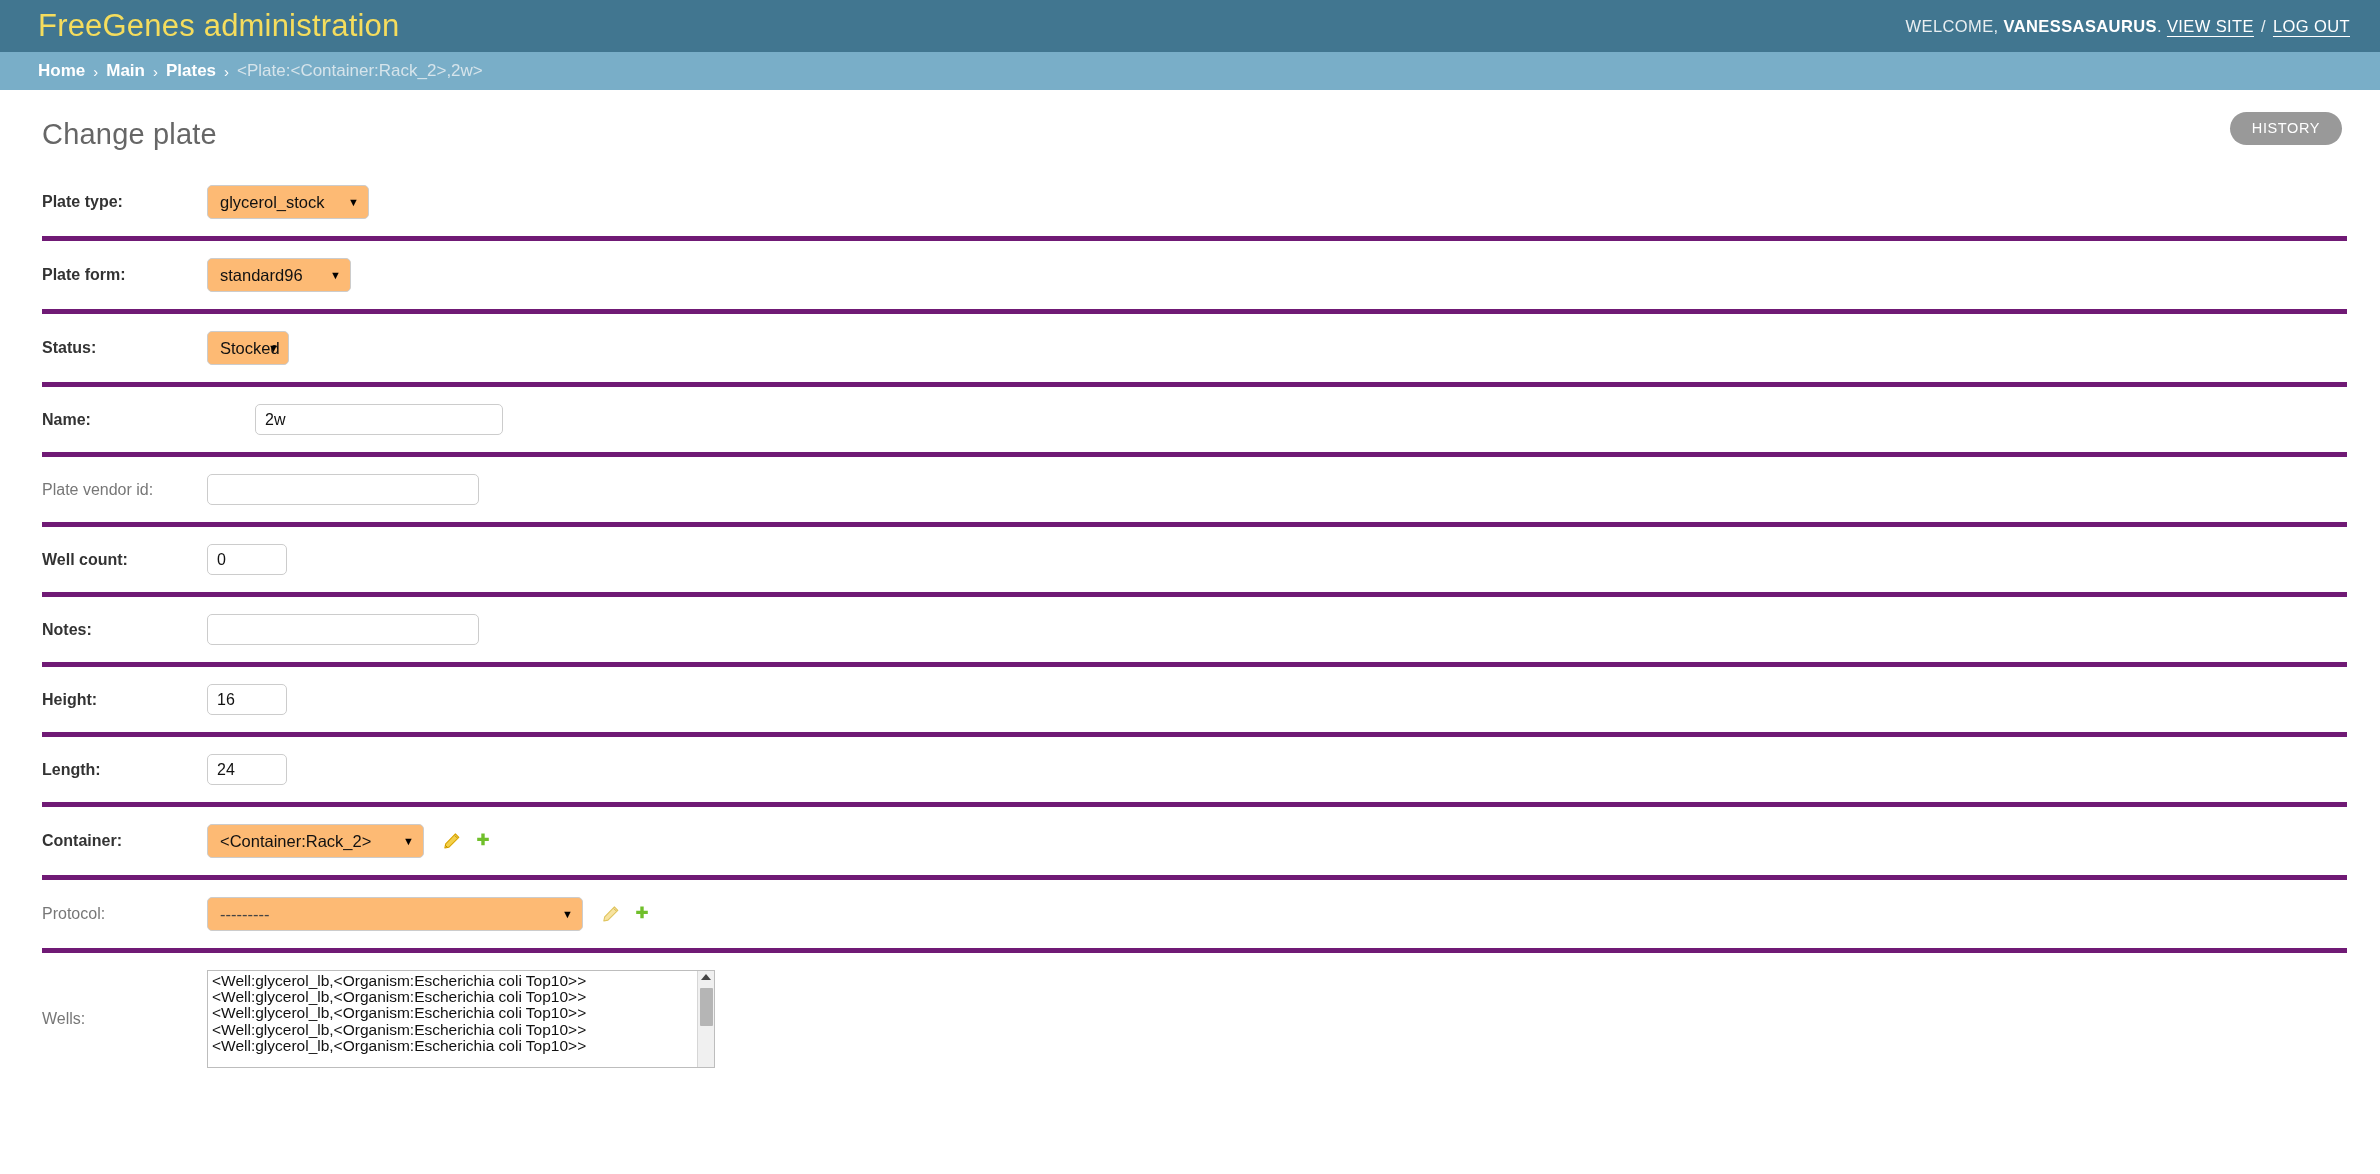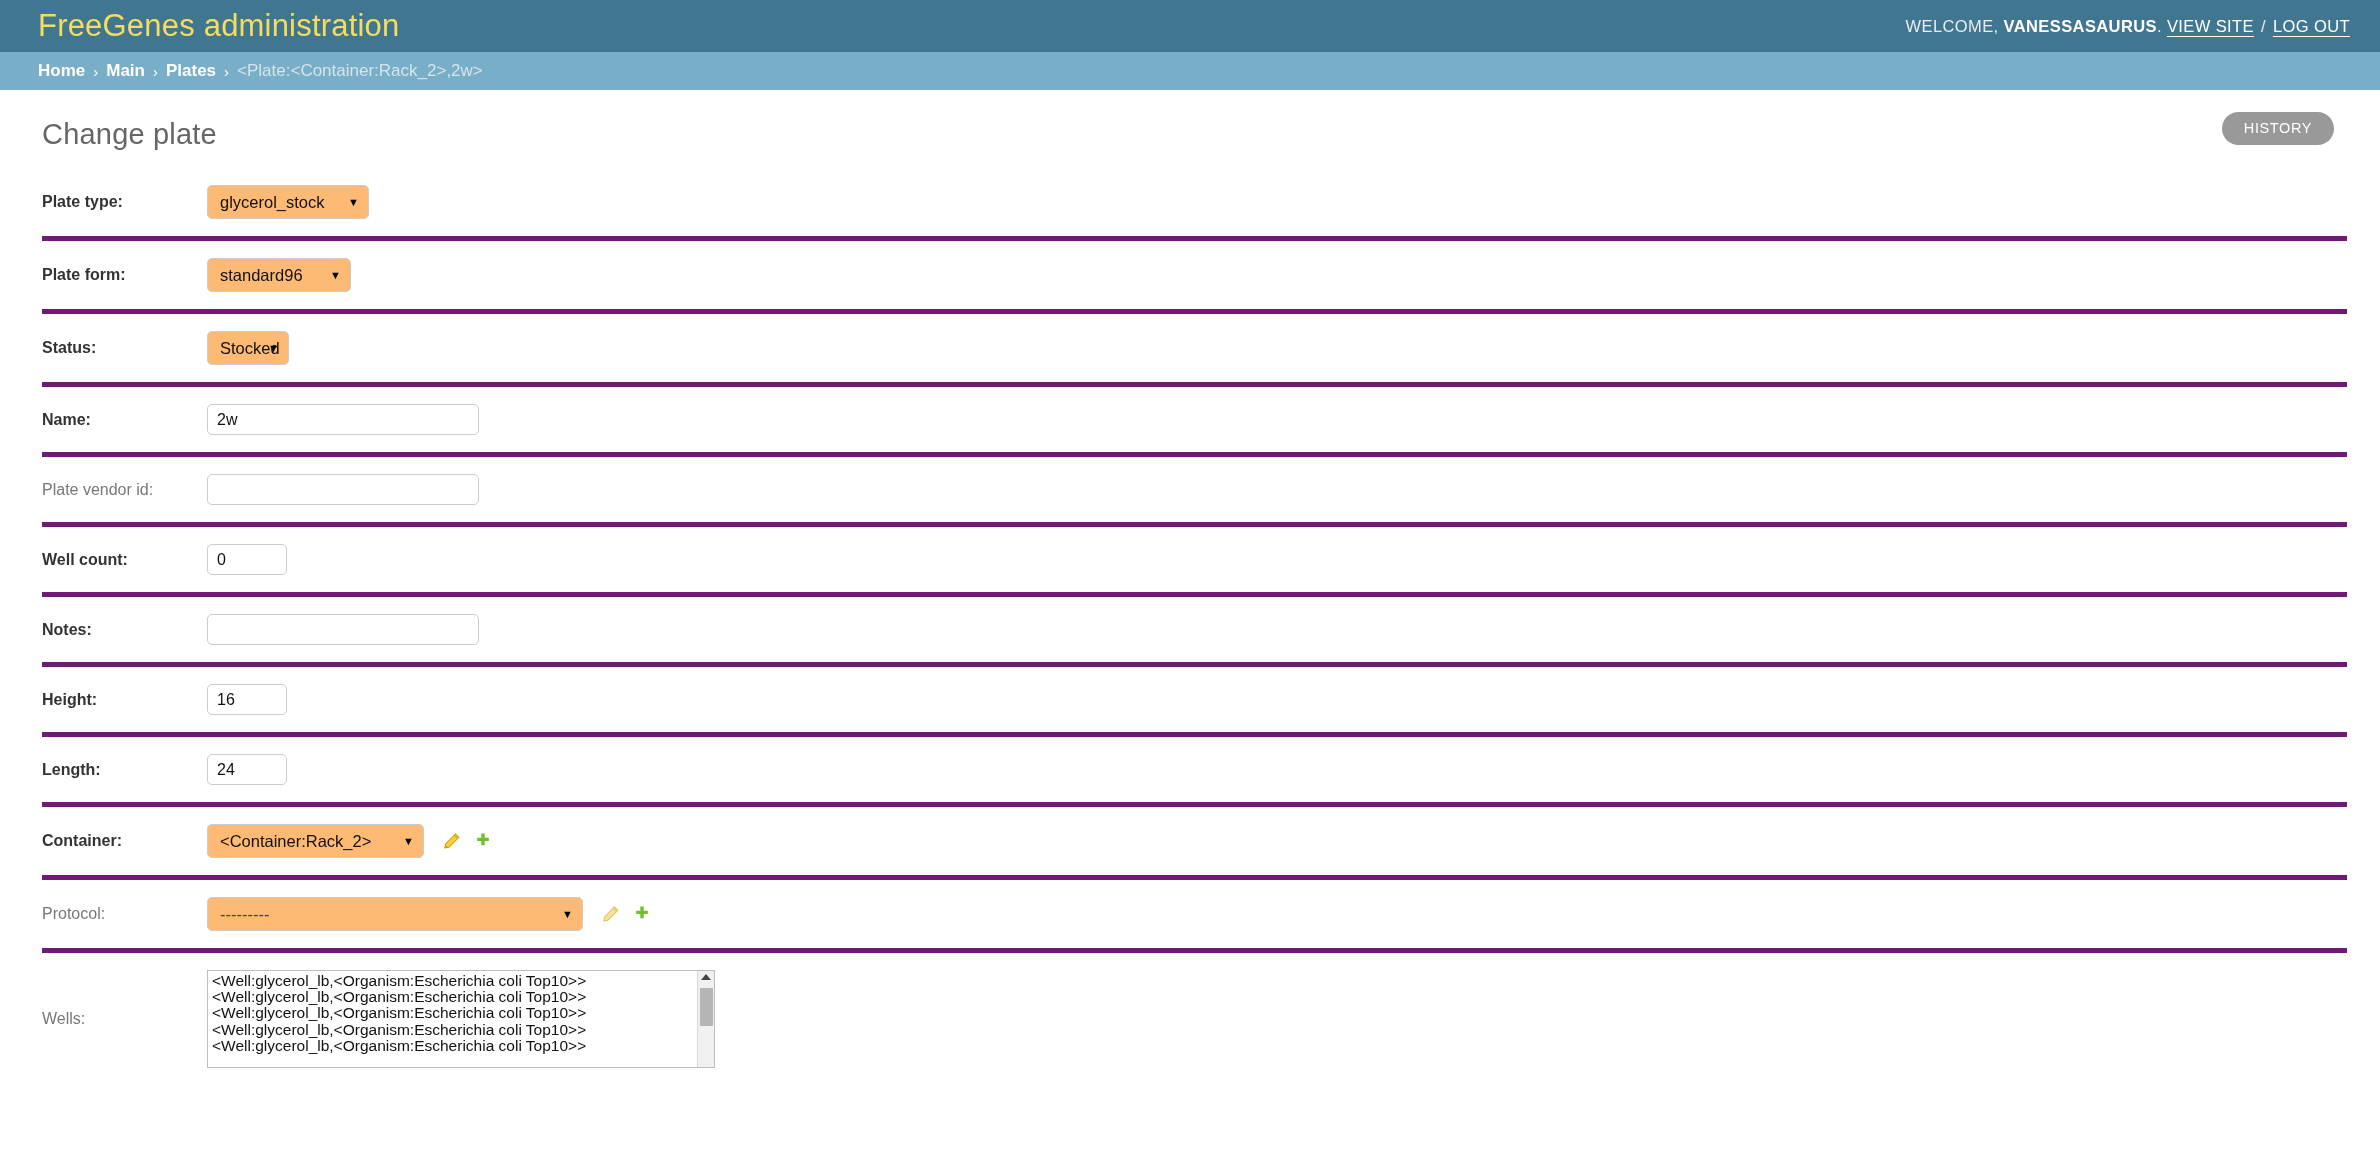--- a/index.html
+++ b/index.html
@@ -78,21 +78,21 @@
     height: 78px;
   }
   #page-title {
     font-size: 29px;
     font-weight: 300;
     color: #666666;
     letter-spacing: 0.2px;
   }
   #object-tools {
     position: absolute;
-    right: 46px;
+    right: 38px;
     top: 22px;
   }
   #history-link {
     display: inline-block;
     background: #999999;
     color: #ffffff;
     font-size: 14.5px;
     font-weight: 400;
     letter-spacing: 0.6px;
     text-transform: uppercase;
@@ -167,21 +167,21 @@
     background: #ffffff;
     border: 1px solid #cccccc;
     border-radius: 5px;
     height: 31px;
     font-size: 16px;
     color: #111111;
     padding: 0 9px;
     font-family: "Liberation Sans", sans-serif;
     outline: none;
   }
-  .txt.w-name   { width: 272px; }
+  .txt.w-name   { width: 248px; margin-left: 48px; }
   .txt.w-vendor { width: 272px; }
   .txt.w-thaw   { width: 80px; }
   .txt.w-notes  { width: 272px; }
   .txt.w-height { width: 80px; }
   .txt.w-length { width: 80px; }
 
   
   .rel-icons {
     display: inline-flex;
     align-items: center;

